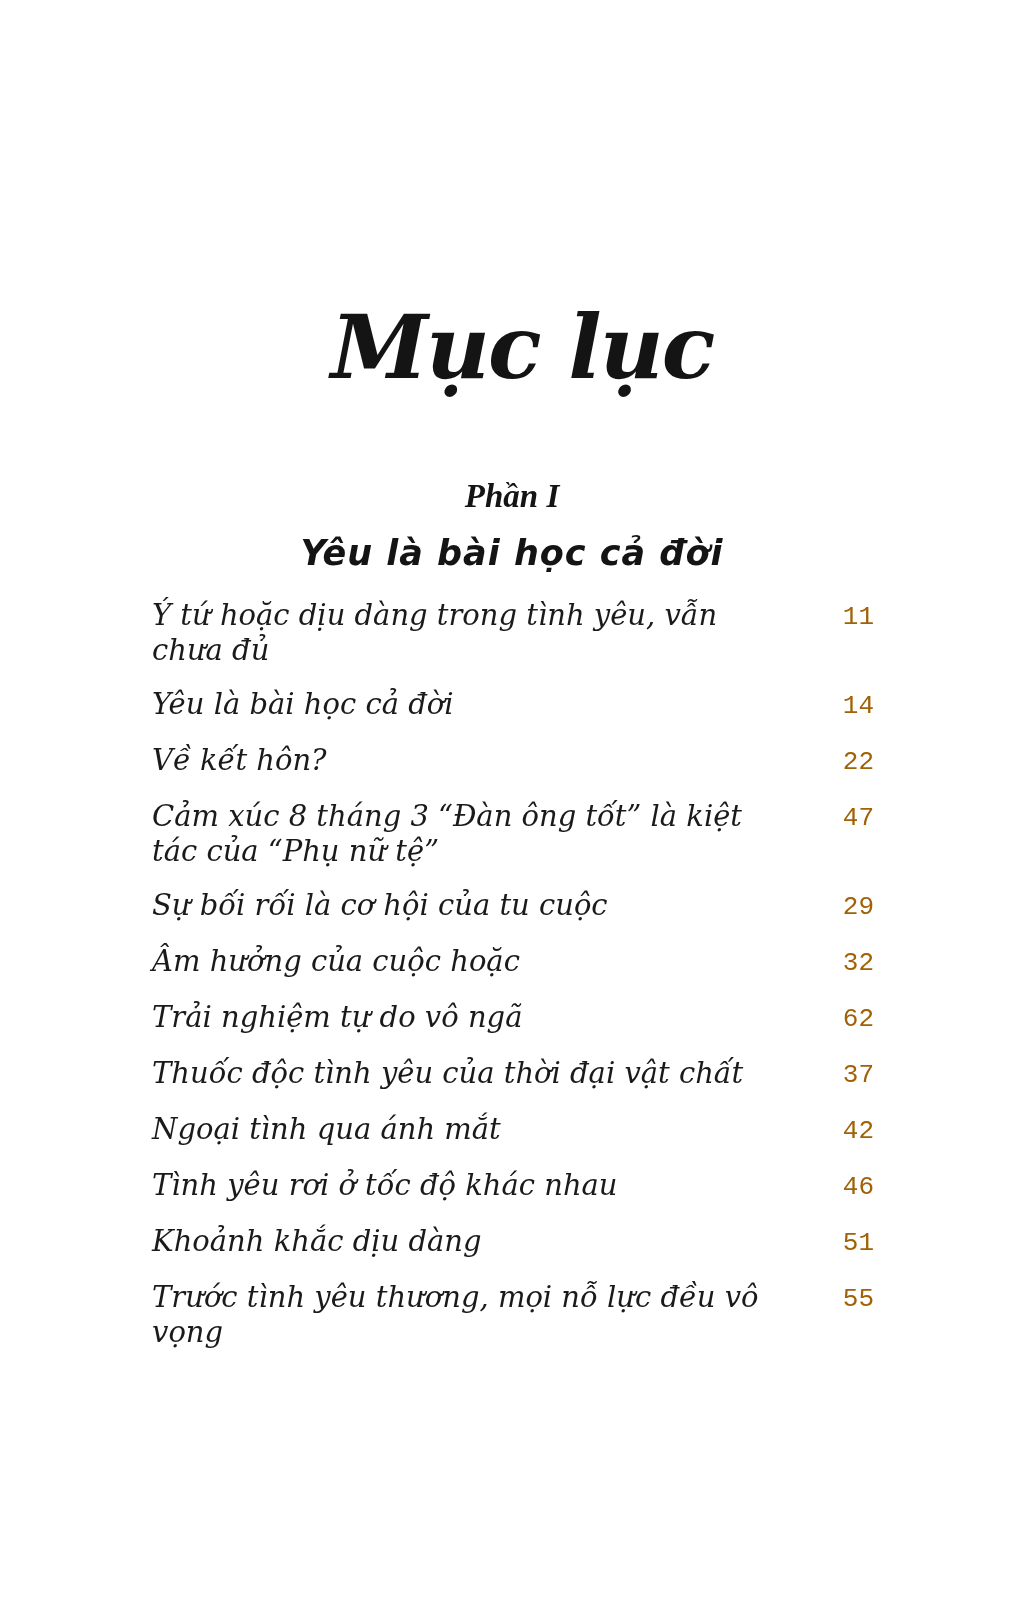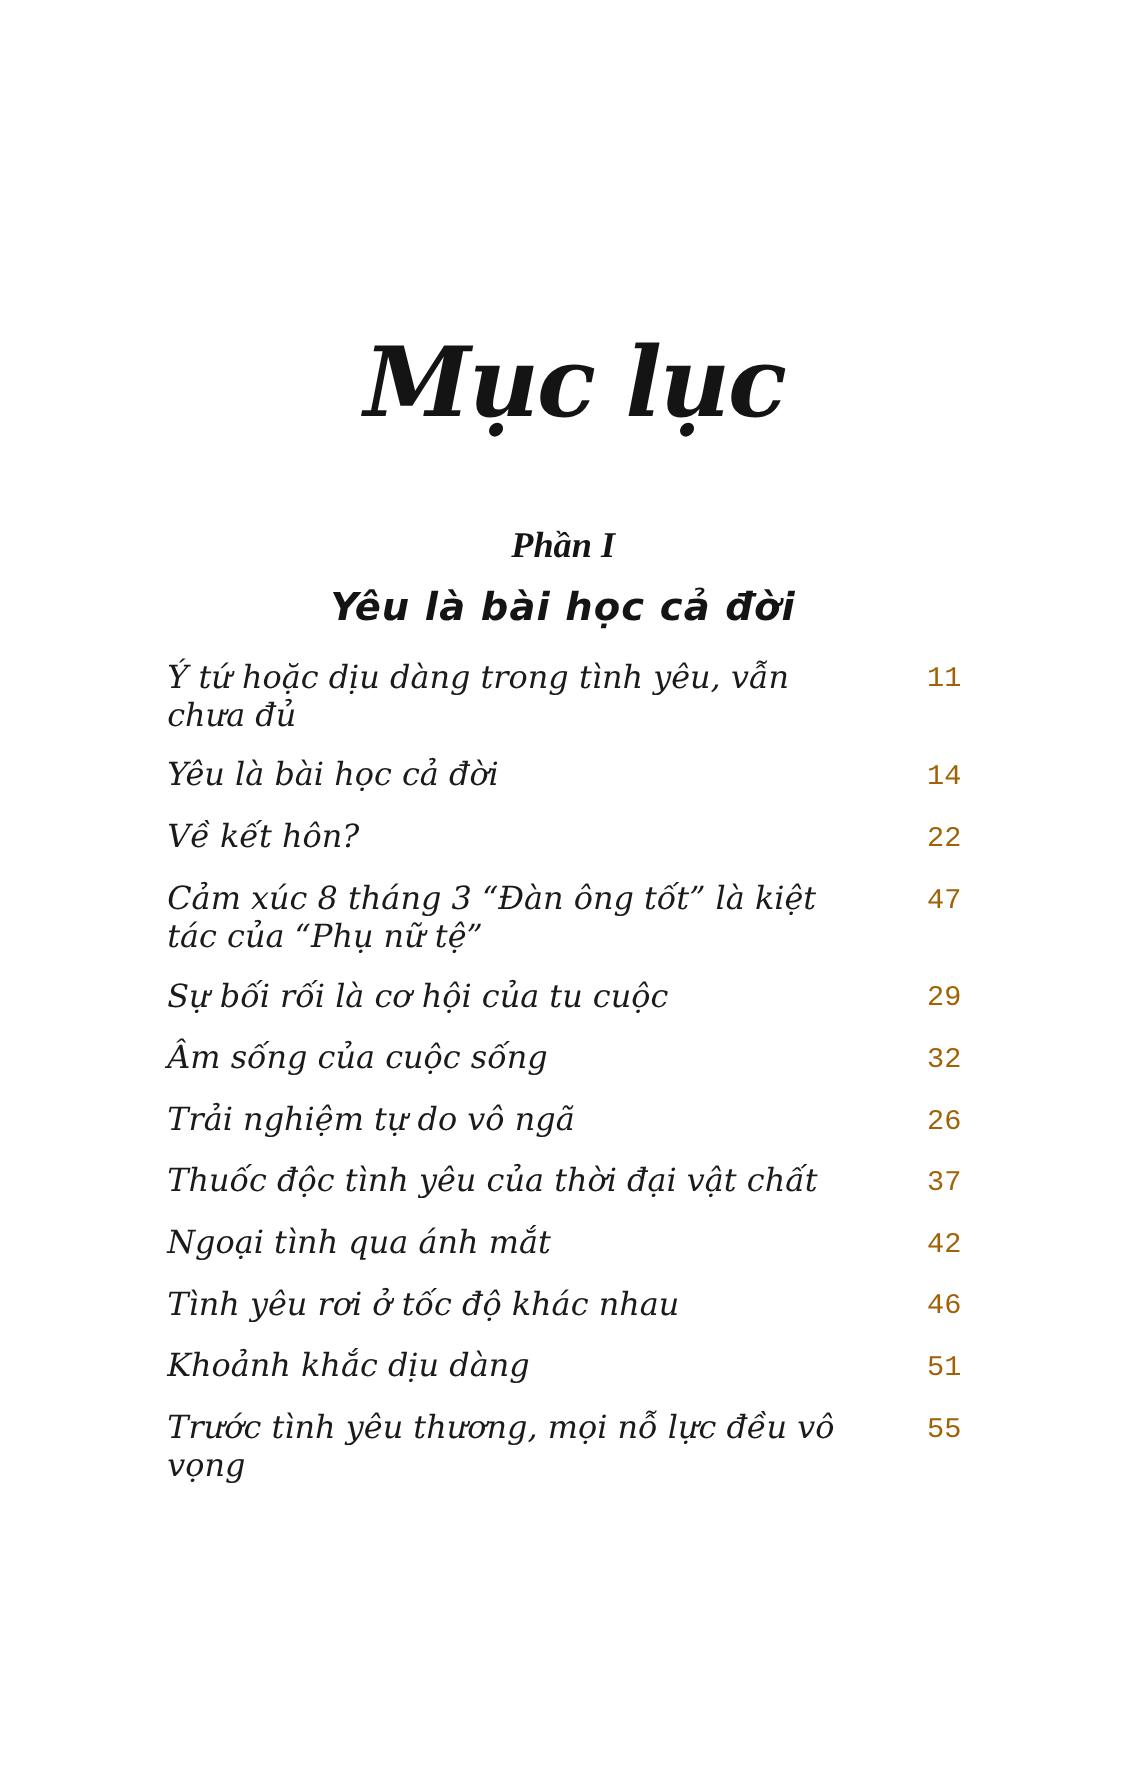--- a/index.html
+++ b/index.html
@@ -111,26 +111,26 @@
       </div>
       <div class="entry">
         <span class="entry-title">Cảm xúc 8 tháng 3 “Đàn ông tốt” là kiệt tác của “Phụ nữ tệ”</span>
         <span class="entry-page">47</span>
       </div>
       <div class="entry">
         <span class="entry-title">Sự bối rối là cơ hội của tu cuộc</span>
         <span class="entry-page">29</span>
       </div>
       <div class="entry">
-        <span class="entry-title">Âm sống của cuộc sống</span>
+        <span class="entry-title">Âm hưởng của cuộc hoặc</span>
         <span class="entry-page">32</span>
       </div>
       <div class="entry">
         <span class="entry-title">Trải nghiệm tự do vô ngã</span>
-        <span class="entry-page">26</span>
+        <span class="entry-page">62</span>
       </div>
       <div class="entry">
         <span class="entry-title">Thuốc độc tình yêu của thời đại vật chất</span>
         <span class="entry-page">37</span>
       </div>
       <div class="entry">
         <span class="entry-title">Ngoại tình qua ánh mắt</span>
         <span class="entry-page">42</span>
       </div>
       <div class="entry">

